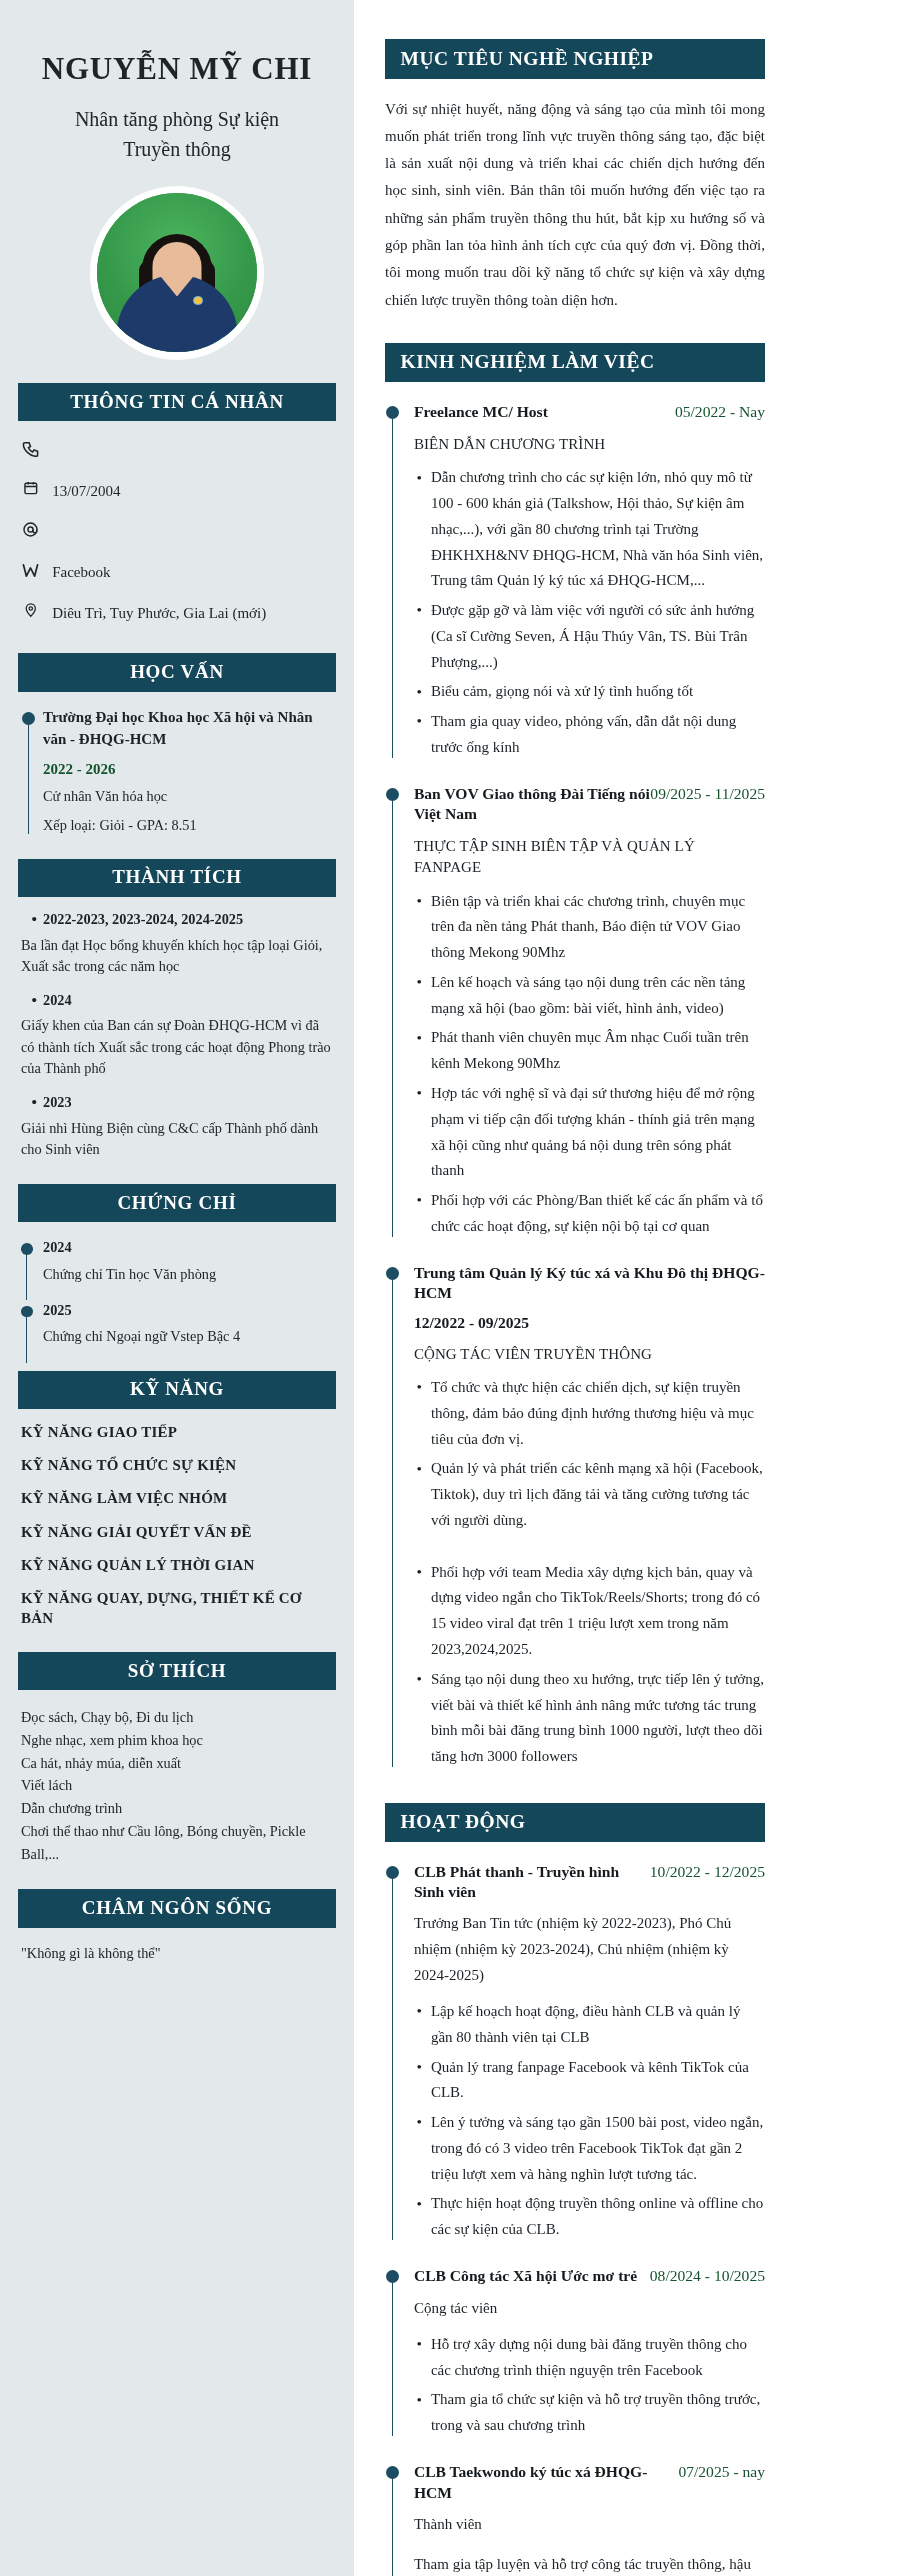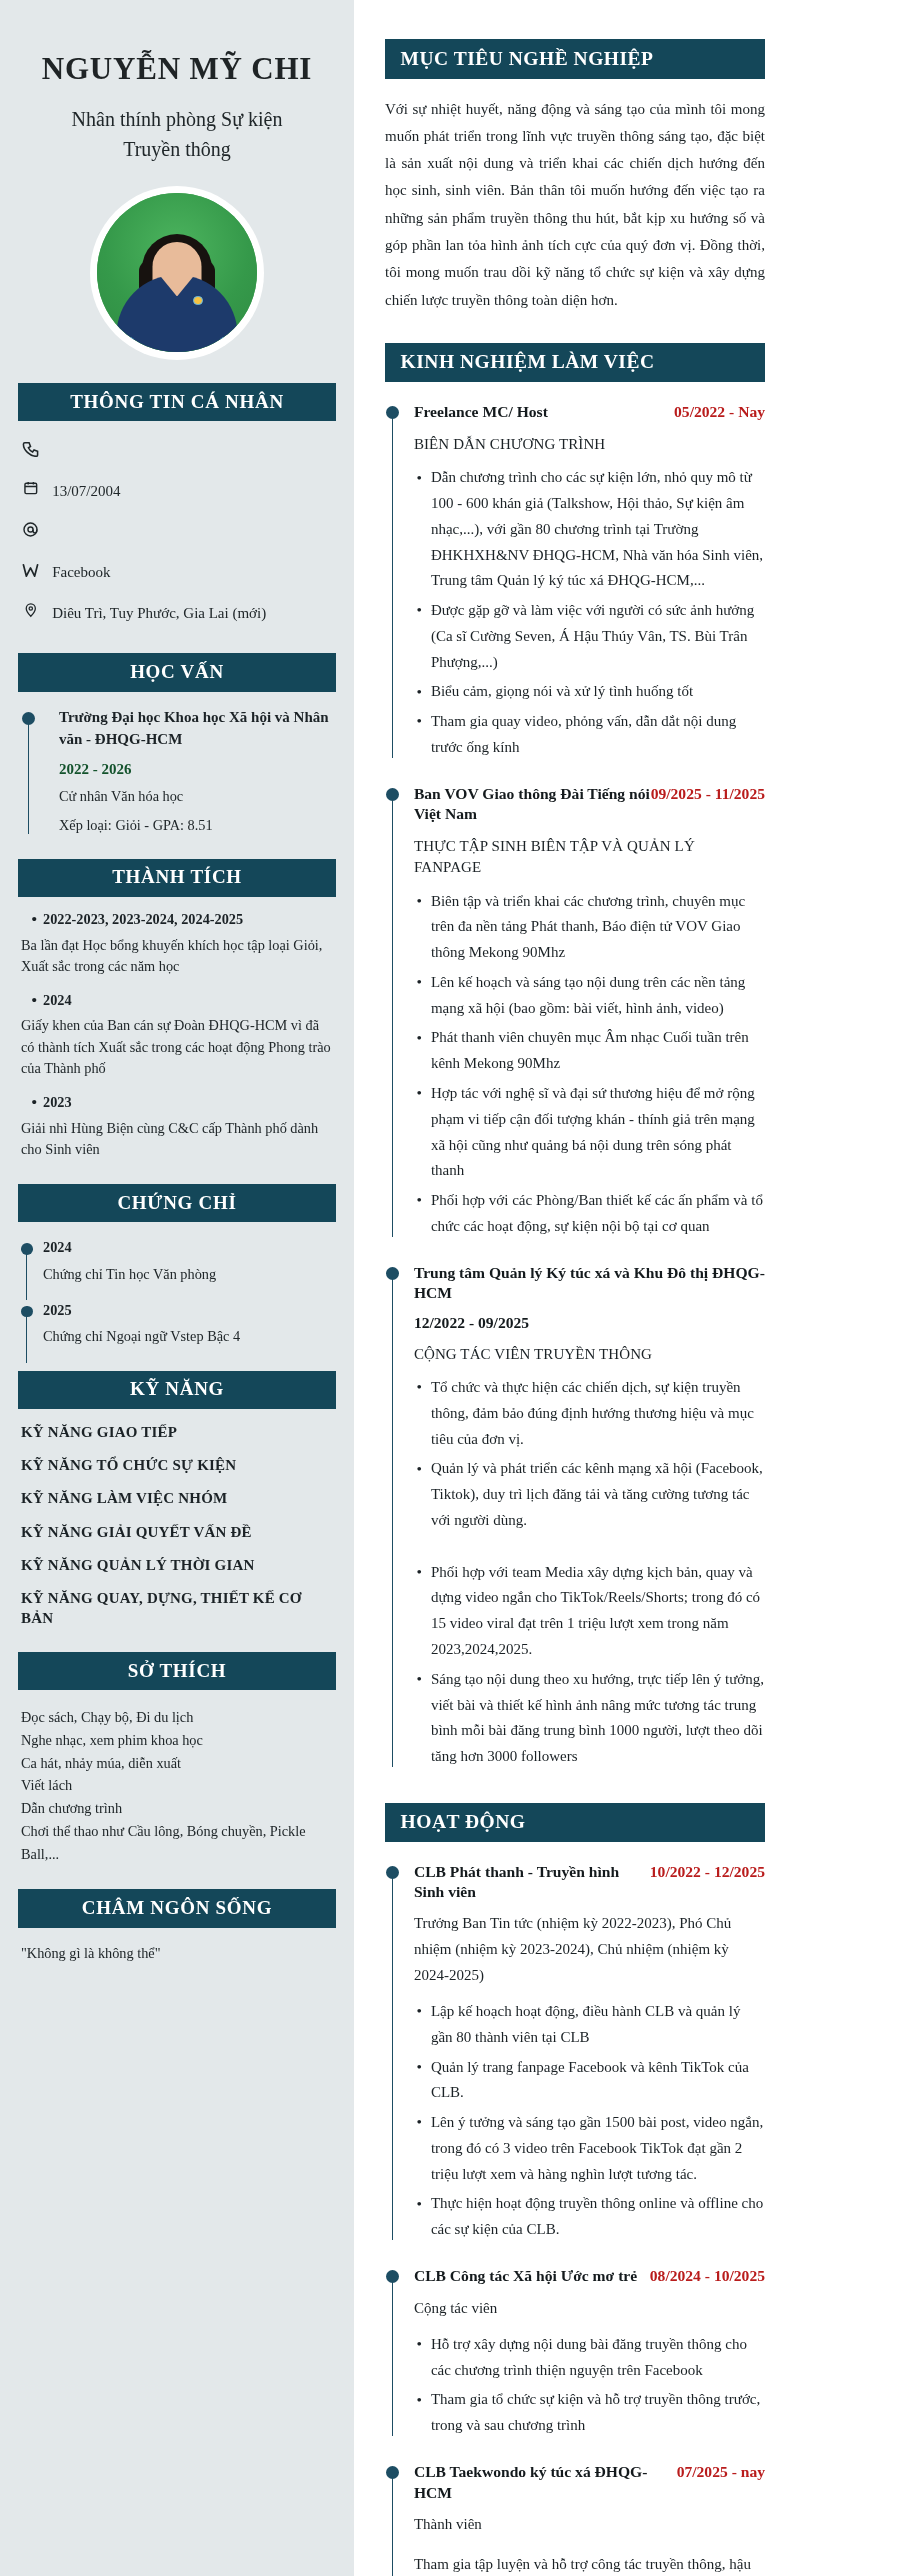--- a/index.html
+++ b/index.html
@@ -121,21 +121,21 @@
   }
   .c-ico {
     width: 19.5px; flex: 0 0 19.5px;
     display: flex; align-items: center; justify-content: center;
     color: #20272a;
     padding-top: 1.3px;
   }
   .c-ico svg { display:block; }
   .c-val { font-size: 15px; color: #20272a; line-height: 1.35; padding-top: 2px; }
 
-  .tl-item { display: flex; gap: 16px; margin-top: 15.6px; position: relative; }
+  .tl-item { display: flex; gap: 0; margin-top: 15.6px; position: relative; }
   .tl-rail { width: 22px; flex: 0 0 22px; position: relative; }
   .tl-dot {
     width: 13px; height: 13px; border-radius: 50%;
     background: #1d4d63; position: absolute; left: 1.3px; top: 4.6px;
   }
   .tl-line {
     position: absolute; left: 7.2px; top: 14.3px; bottom: 1.3px;
     width: 1.3px; background: #1d4d63;
   }
   .tl-content { flex: 1; }
@@ -194,21 +194,21 @@
 
   .exp-item { display: flex; margin-top: 19.5px; }
   .exp-rail { width: 25px; flex: 0 0 25px; position: relative; }
   .exp-dot { width: 13px; height: 13px; border-radius: 50%; background: #1d4d63; position: absolute; left: 1.3px; top: 3.9px; }
   .exp-line { position: absolute; left: 7.2px; top: 14.3px; bottom: 6.5px; width: 1.3px; background: #1d4d63; }
   .exp-body { flex: 1; padding-left: 3.9px; }
   .exp-head {
     display: flex; align-items: baseline; justify-content: space-between; gap: 0;
   }
   .exp-org { font-size: 15.6px; font-weight: 700; color: #141a1d; line-height: 1.3; }
-  .exp-date { font-size: 15.6px; font-weight: 700; color: #b91c1c; white-space: nowrap; }
+  .exp-date { font-size: 15.6px; font-weight: 400; color: #14532d; white-space: nowrap; }
   .exp-date-below { font-size: 15.6px; font-weight: 700; color: #141a1d; margin-top: 10.4px; }
   .exp-role {
     font-size: 15px; color: #1b2226; letter-spacing: 0.1px; margin-top: 11.7px; line-height: 1.4;
   }
   .exp-bullets { margin-top: 10.4px; }
   .exp-bullets li {
     list-style: none;
     font-size: 15px;
     color: #1b2226;
     line-height: 1.72;
@@ -232,21 +232,21 @@
 </head>
 <body>
 
 <div class="page">
 
   <aside class="sidebar">
 
     <div class="name-block">
       <div class="full-name">NGUYỄN MỸ CHI</div>
       <div class="job-title">
-        <div>Nhân thính phòng Sự kiện</div>
+        <div>Nhân tăng phòng Sự kiện</div>
         <div>Truyền thông</div>
       </div>
     </div>
 
     <div class="photo-wrap">
       <div class="photo">
         <div class="bg"></div>
         <div class="hair-long-l"></div>
         <div class="hair-long-r"></div>
         <div class="hair"></div>

